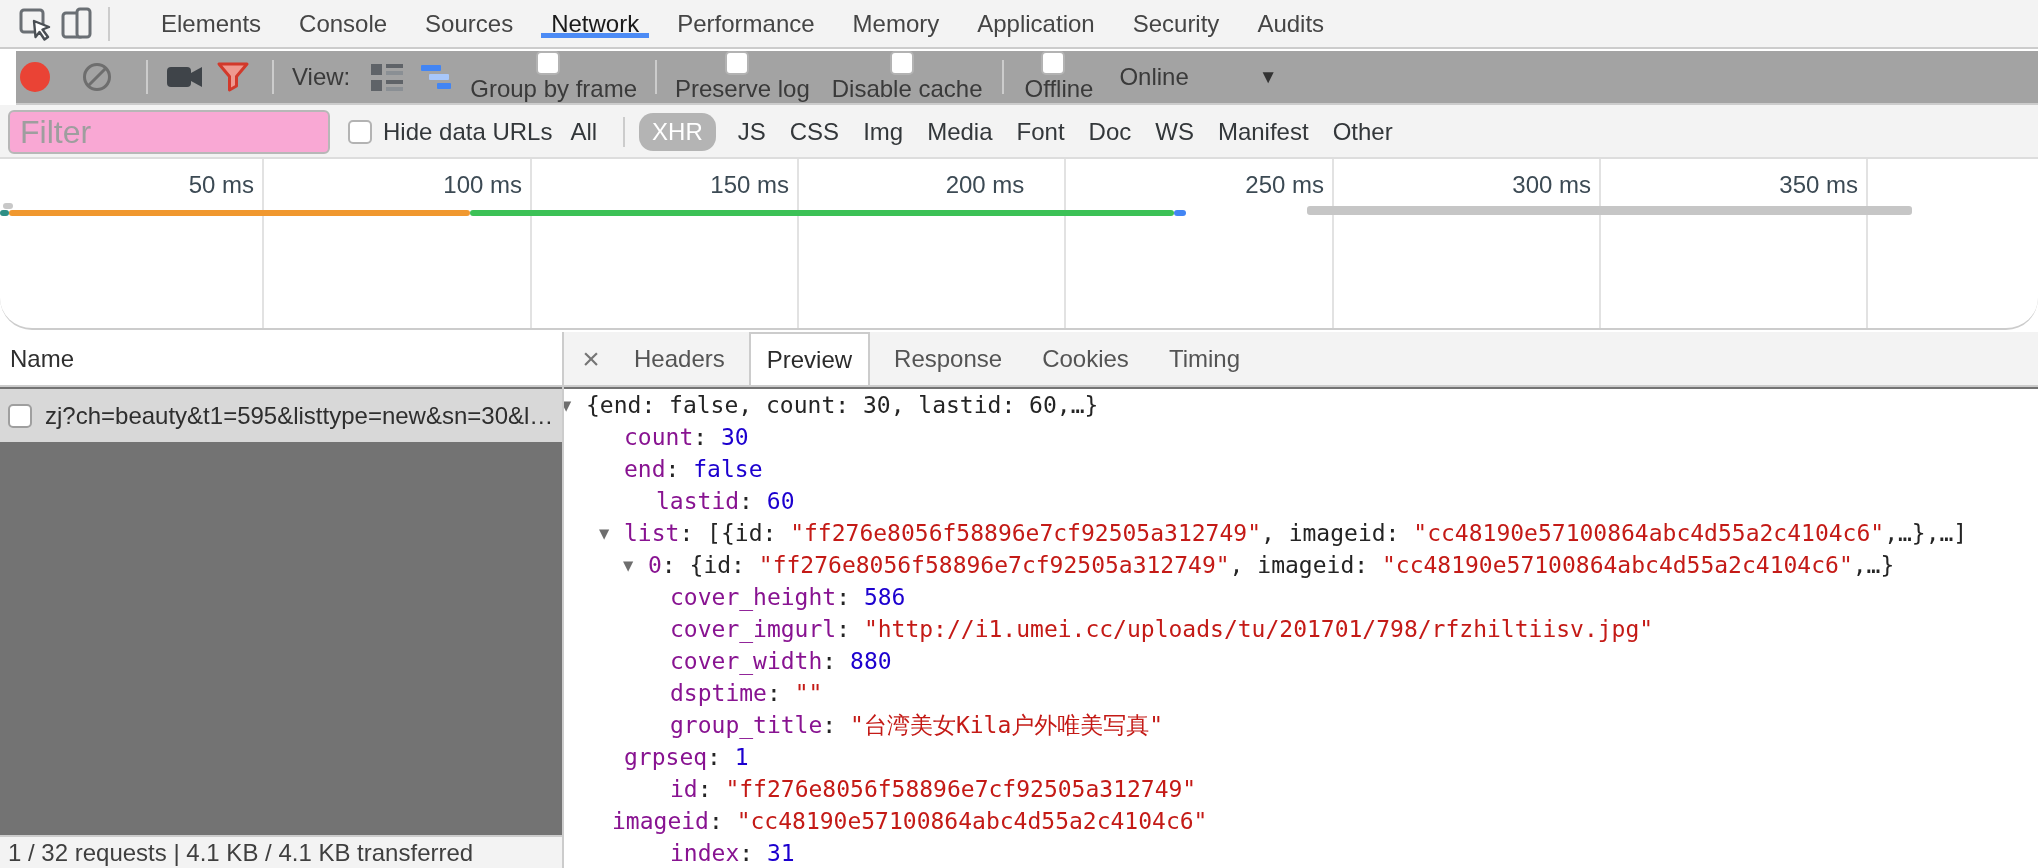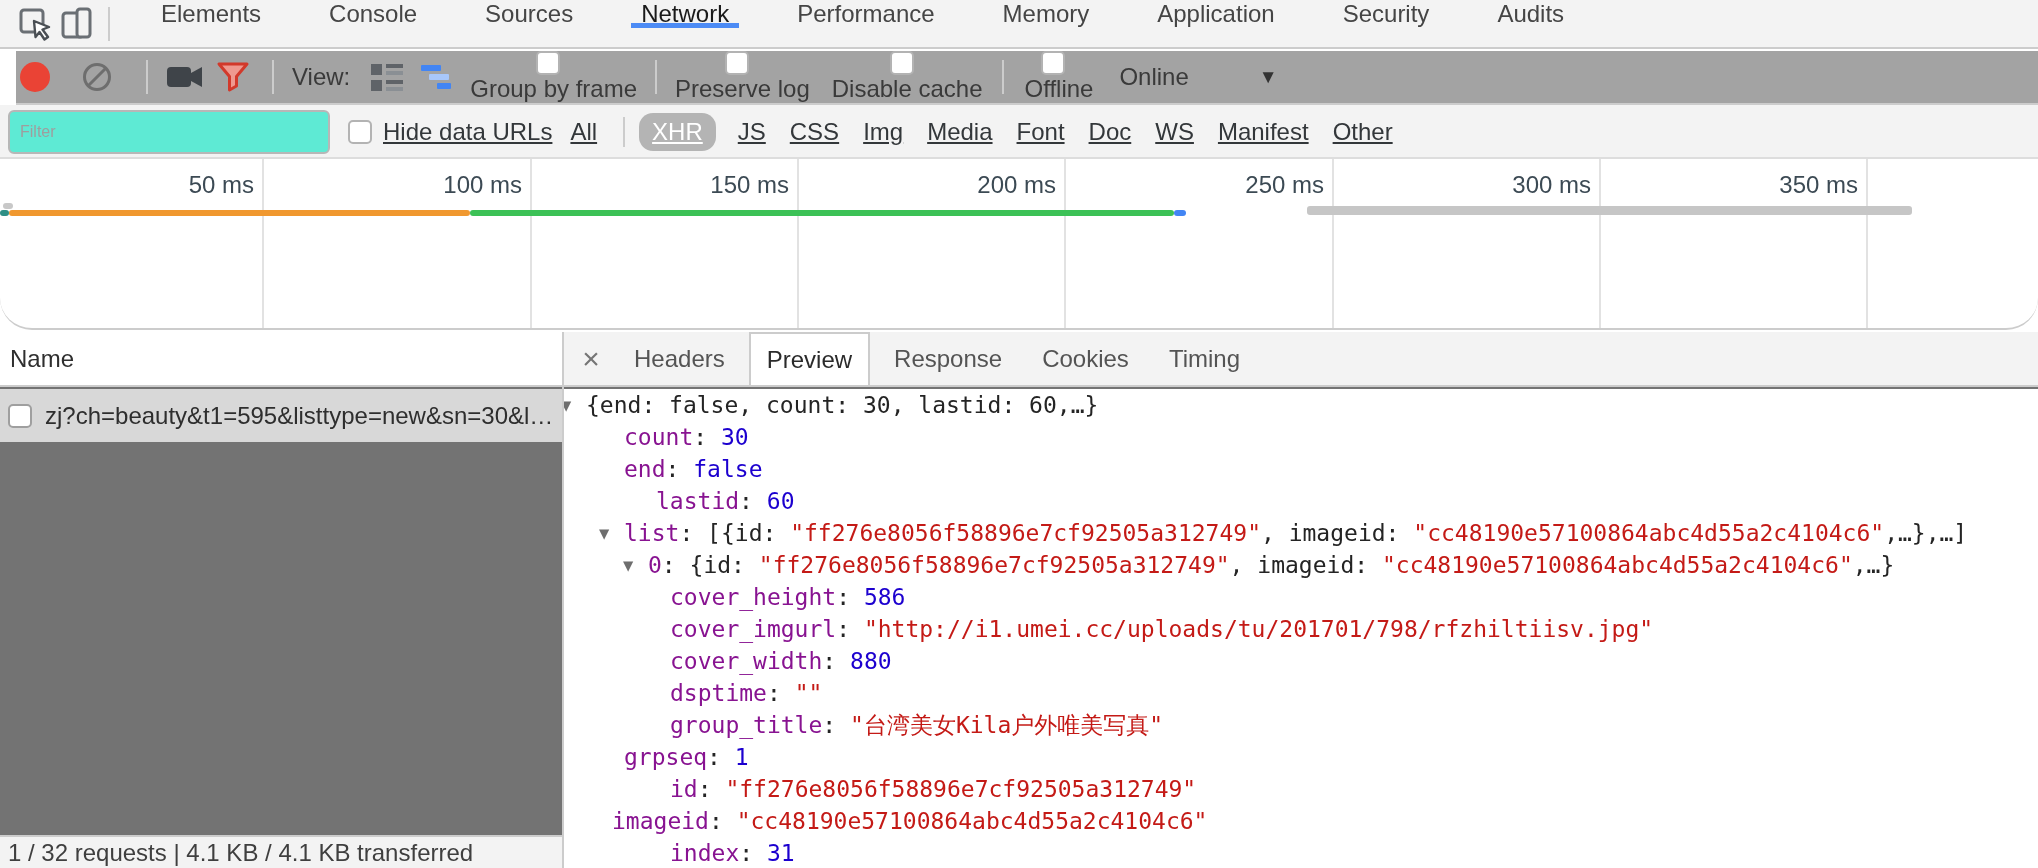--- a/index.html
+++ b/index.html
@@ -10,43 +10,43 @@
     --accent-blue:#4c8bf5; --record-red:#ea4335; --filter-red:#d93025;
     --key-purple:#881391; --value-blue:#1c00cf; --string-red:#c41a16;
     --bar-orange:#f0982f; --bar-green:#3cc156; --bar-blue:#4285f4; --bar-teal:#2e8f85;
   }
   
   .tabbar { position:absolute; left:0; top:0; width:2038px; height:49px;
     background:#f3f3f3; border-bottom:2px solid #ccc; display:flex; align-items:center; }
   .tabbar-icons { display:flex; align-items:center; padding-left:14px; }
   .icon-btn { display:flex; align-items:center; justify-content:center; width:42px; height:42px; }
   .vsep { width:2px; height:34px; background:#ccc; margin:0 10px; }
-  .main-tabs { display:flex; align-items:flex-start; height:100%; margin-left:22px;gap:30px; }
+  .main-tabs { display:flex; align-items:center; height:100%; margin-left:22px; }
   .main-tab { display:flex; align-items:center; padding:0 10px; margin:0 9px; font-size:24px;
     color:#454545; position:relative; cursor:default; white-space:nowrap; }
   .main-tab.active { color:#1a1a1a; }
   .main-tab.active::after { content:""; position:absolute; left:0; right:0; bottom:0;
     height:5px; background:var(--accent-blue); }
   
   .toolbar2 { position:absolute; left:16px; top:51px; width:2038px; height:54px;
     background:#a3a3a3; border-bottom:2px solid #ccc; display:flex; align-items:center; padding-left:4px; }
   .rec-dot { width:30px; height:30px; border-radius:50%; background:var(--record-red); margin-right:26px; }
   .toolbar2 .label { font-size:24px; color:#3a3a3a; white-space:nowrap; }
   .cb { width:24px; height:24px; border:2px solid #b3b3b3; border-radius:5px; background:#fff;
     flex:none; margin-right:11px; }
   .cb-group { display:flex; align-items:center;flex-direction:column; }
   
   .filterrow { position:absolute; left:0; top:105px; width:2038px; height:54px;
     background:#f3f3f3; border-bottom:2px solid #ddd; display:flex; align-items:center; }
   .filter-input { position:absolute; left:8px; top:5px; width:322px; height:44px;
-    border:2px solid #b7b7b7; border-radius:6px; background:#5eead4; font-size:16px;
+    border:2px solid #b7b7b7; border-radius:6px; background:#f9a8d4; font-size:32px;
     font-family:"Liberation Sans",sans-serif; padding:0 10px; color:#333; outline:none; }
   .filter-input::placeholder { color:#9e9e9e; }
   .types { position:absolute; left:348px; top:0; height:54px; display:flex; align-items:center; }
-  .type { font-size:24px; color:#33373a; margin-right:24px; white-space:nowrap;text-decoration:underline; }
+  .type { font-size:24px; color:#33373a; margin-right:24px; white-space:nowrap; }
   .type.pill { background:#b4b4b4; color:#fff; border-radius:14px; padding:5px 13px; margin-right:22px; }
   .types .vsep { height:30px; margin:0 14px 0 2px; }
   
   .overview { position:absolute; left:0; top:159px; width:2038px; height:171px;
     background:#fff; border-bottom:2px solid #ccc; overflow:hidden;border-radius:32px; }
   .gridline { position:absolute; top:0; bottom:0; width:2px; background:#e2e2e2; }
   .tick-label { position:absolute; top:12px; height:30px; font-size:24px; color:#3c4a54;
     text-align:right; width:142px; }
   .ov-bar { position:absolute; border-radius:3px; }
   
@@ -201,21 +201,21 @@
   </div>
 
   <div class="overview" id="overview">
       <div class="gridline" style="left: 262px;"></div>
       <div class="tick-label" style="left: 112px;">50 ms</div>
       <div class="gridline" style="left: 530px;"></div>
       <div class="tick-label" style="left: 380px;">100 ms</div>
       <div class="gridline" style="left: 797px;"></div>
       <div class="tick-label" style="left: 647px;">150 ms</div>
       <div class="gridline" style="left: 1064px;"></div>
-      <div class="tick-label" style="left: 914px;">200 ms</div>
+      <div class="tick-label" style="left: 914px; text-align: center;">200 ms</div>
       <div class="gridline" style="left: 1332px;"></div>
       <div class="tick-label" style="left: 1182px;">250 ms</div>
       <div class="gridline" style="left: 1599px;"></div>
       <div class="tick-label" style="left: 1449px;">300 ms</div>
       <div class="gridline" style="left: 1866px;"></div>
       <div class="tick-label" style="left: 1716px;">350 ms</div>
       <div class="ov-bar" style="left: 3px; top: 44px; width: 10px; height: 6px; background: rgb(200, 200, 200);"></div>
       <div class="ov-bar" style="left: 1307px; top: 47px; width: 605px; height: 9px; background: rgb(198, 198, 198);"></div>
       <div class="ov-bar" style="left: 0px; top: 51px; width: 9px; height: 6px; background: rgb(46, 143, 133);"></div>
       <div class="ov-bar" style="left: 9px; top: 51px; width: 461px; height: 6px; background: rgb(240, 152, 47);"></div>

